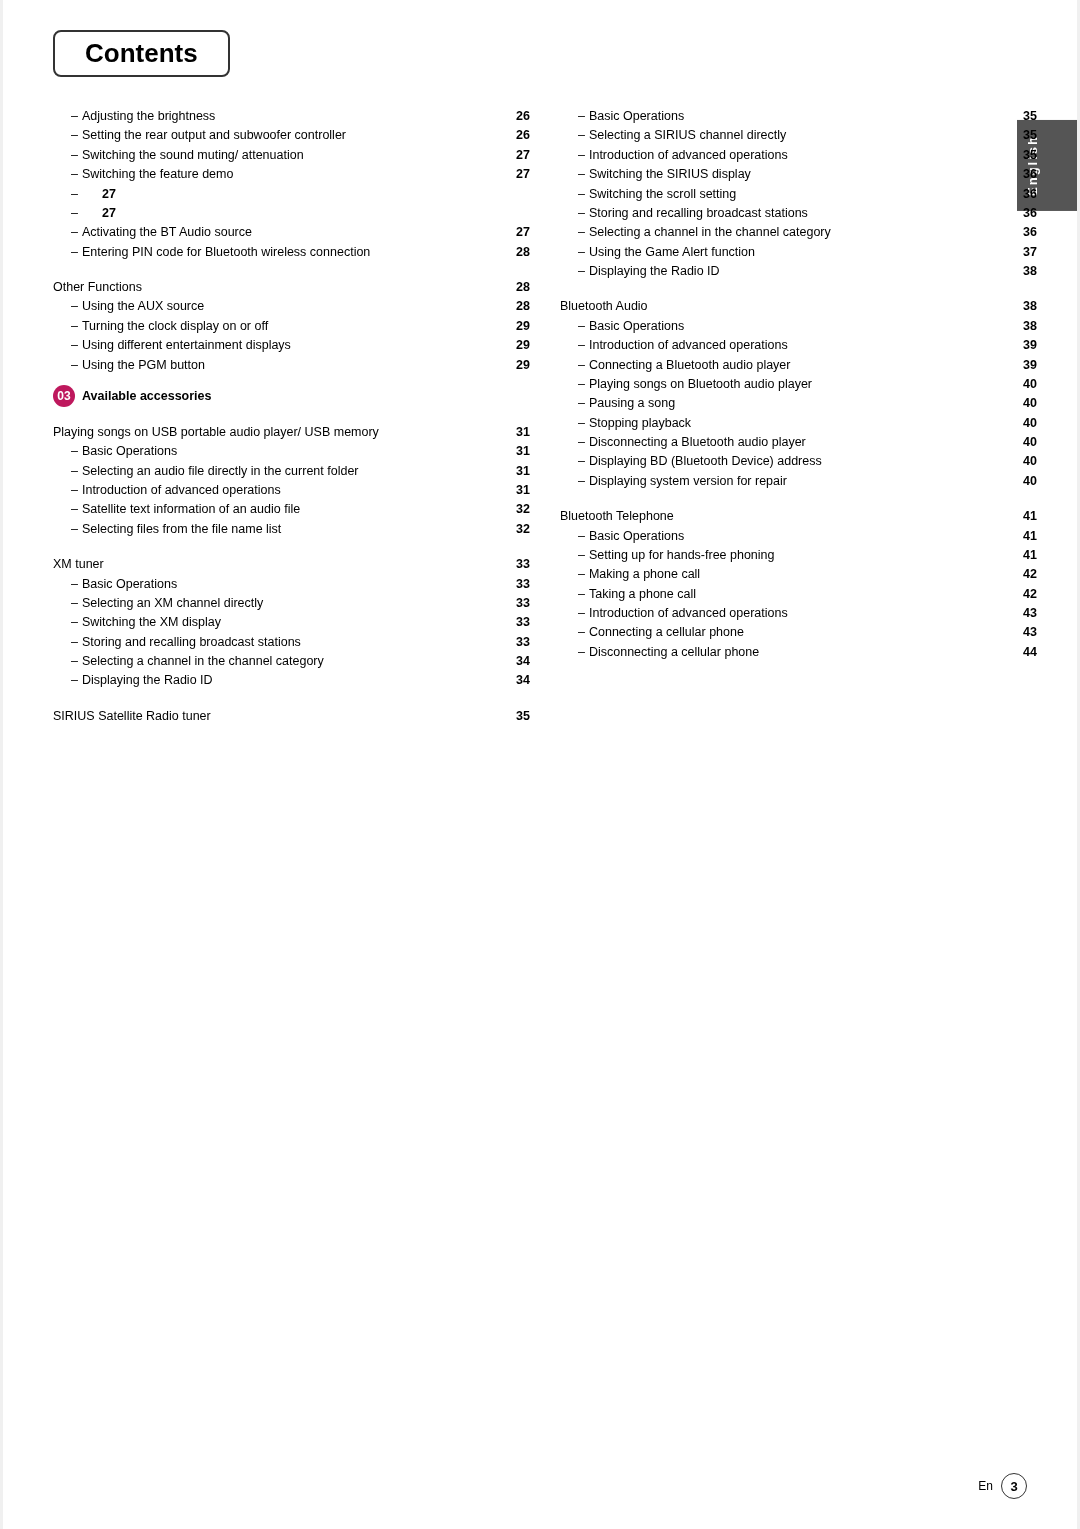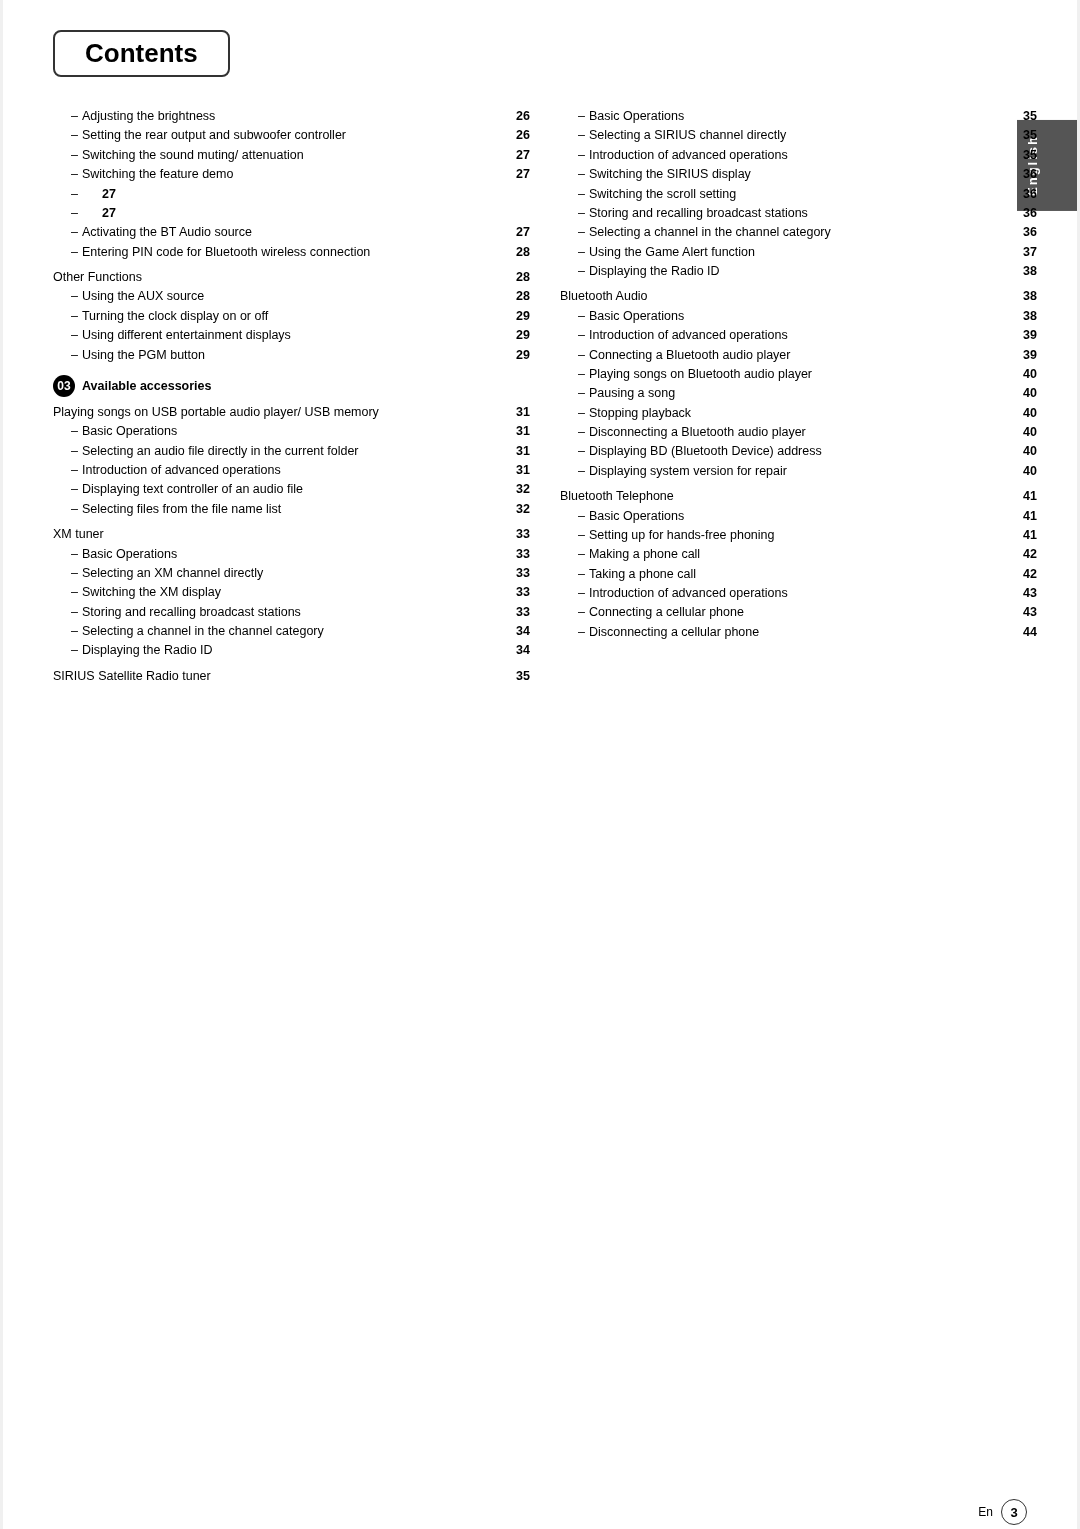--- a/index.html
+++ b/index.html
@@ -50,21 +50,21 @@
     }
     .col {
       flex: 1;
       font-size: 12.5px;
       line-height: 1.55;
     }
     .section-num {
       display: inline-block;
       width: 22px;
       height: 22px;
-      background: #000000;
+      background: #be185d;
       color: #fff;
       border-radius: 50%;
       text-align: center;
       line-height: 22px;
       font-size: 12px;
       font-weight: bold;
       margin-right: 4px;
     }
     .sub-item {
       padding-left: 18px;
@@ -78,33 +78,33 @@
     }
     .sub-item .text {
       flex: 1;
     }
     .sub-item .page-num {
       font-weight: bold;
       flex-shrink: 0;
       margin-left: 20px;
     }
     .top-level {
-      margin-top: 6px;
+      margin-top: 16px;
       display: flex;
       gap: 4px;
     }
     .top-level .label {
       flex: 1;
     }
     .top-level .page-num {
       font-weight: bold;
     }
     .footer {
       position: absolute;
-      bottom: 4px;
+      bottom: 30px;
       right: 50px;
       display: flex;
       align-items: center;
       gap: 8px;
       font-size: 13px;
     }
     .footer-en {
       font-size: 12px;
     }
     .footer-num {
@@ -206,21 +206,21 @@
           <span class="text">Selecting an audio file directly in the current folder</span>
           <span class="page-num">31</span>
         </div>
         <div class="sub-item">
           <span class="dash">–</span>
           <span class="text">Introduction of advanced operations</span>
           <span class="page-num">31</span>
         </div>
         <div class="sub-item">
           <span class="dash">–</span>
-          <span class="text">Displaying text controller of an audio file</span>
+          <span class="text">Satellite text information of an audio file</span>
           <span class="page-num">32</span>
         </div>
         <div class="sub-item">
           <span class="dash">–</span>
           <span class="text">Selecting files from the file name list</span>
           <span class="page-num">32</span>
         </div>
         <div class="top-level">
           <span class="label">XM tuner</span>
           <span class="page-num">33</span>

